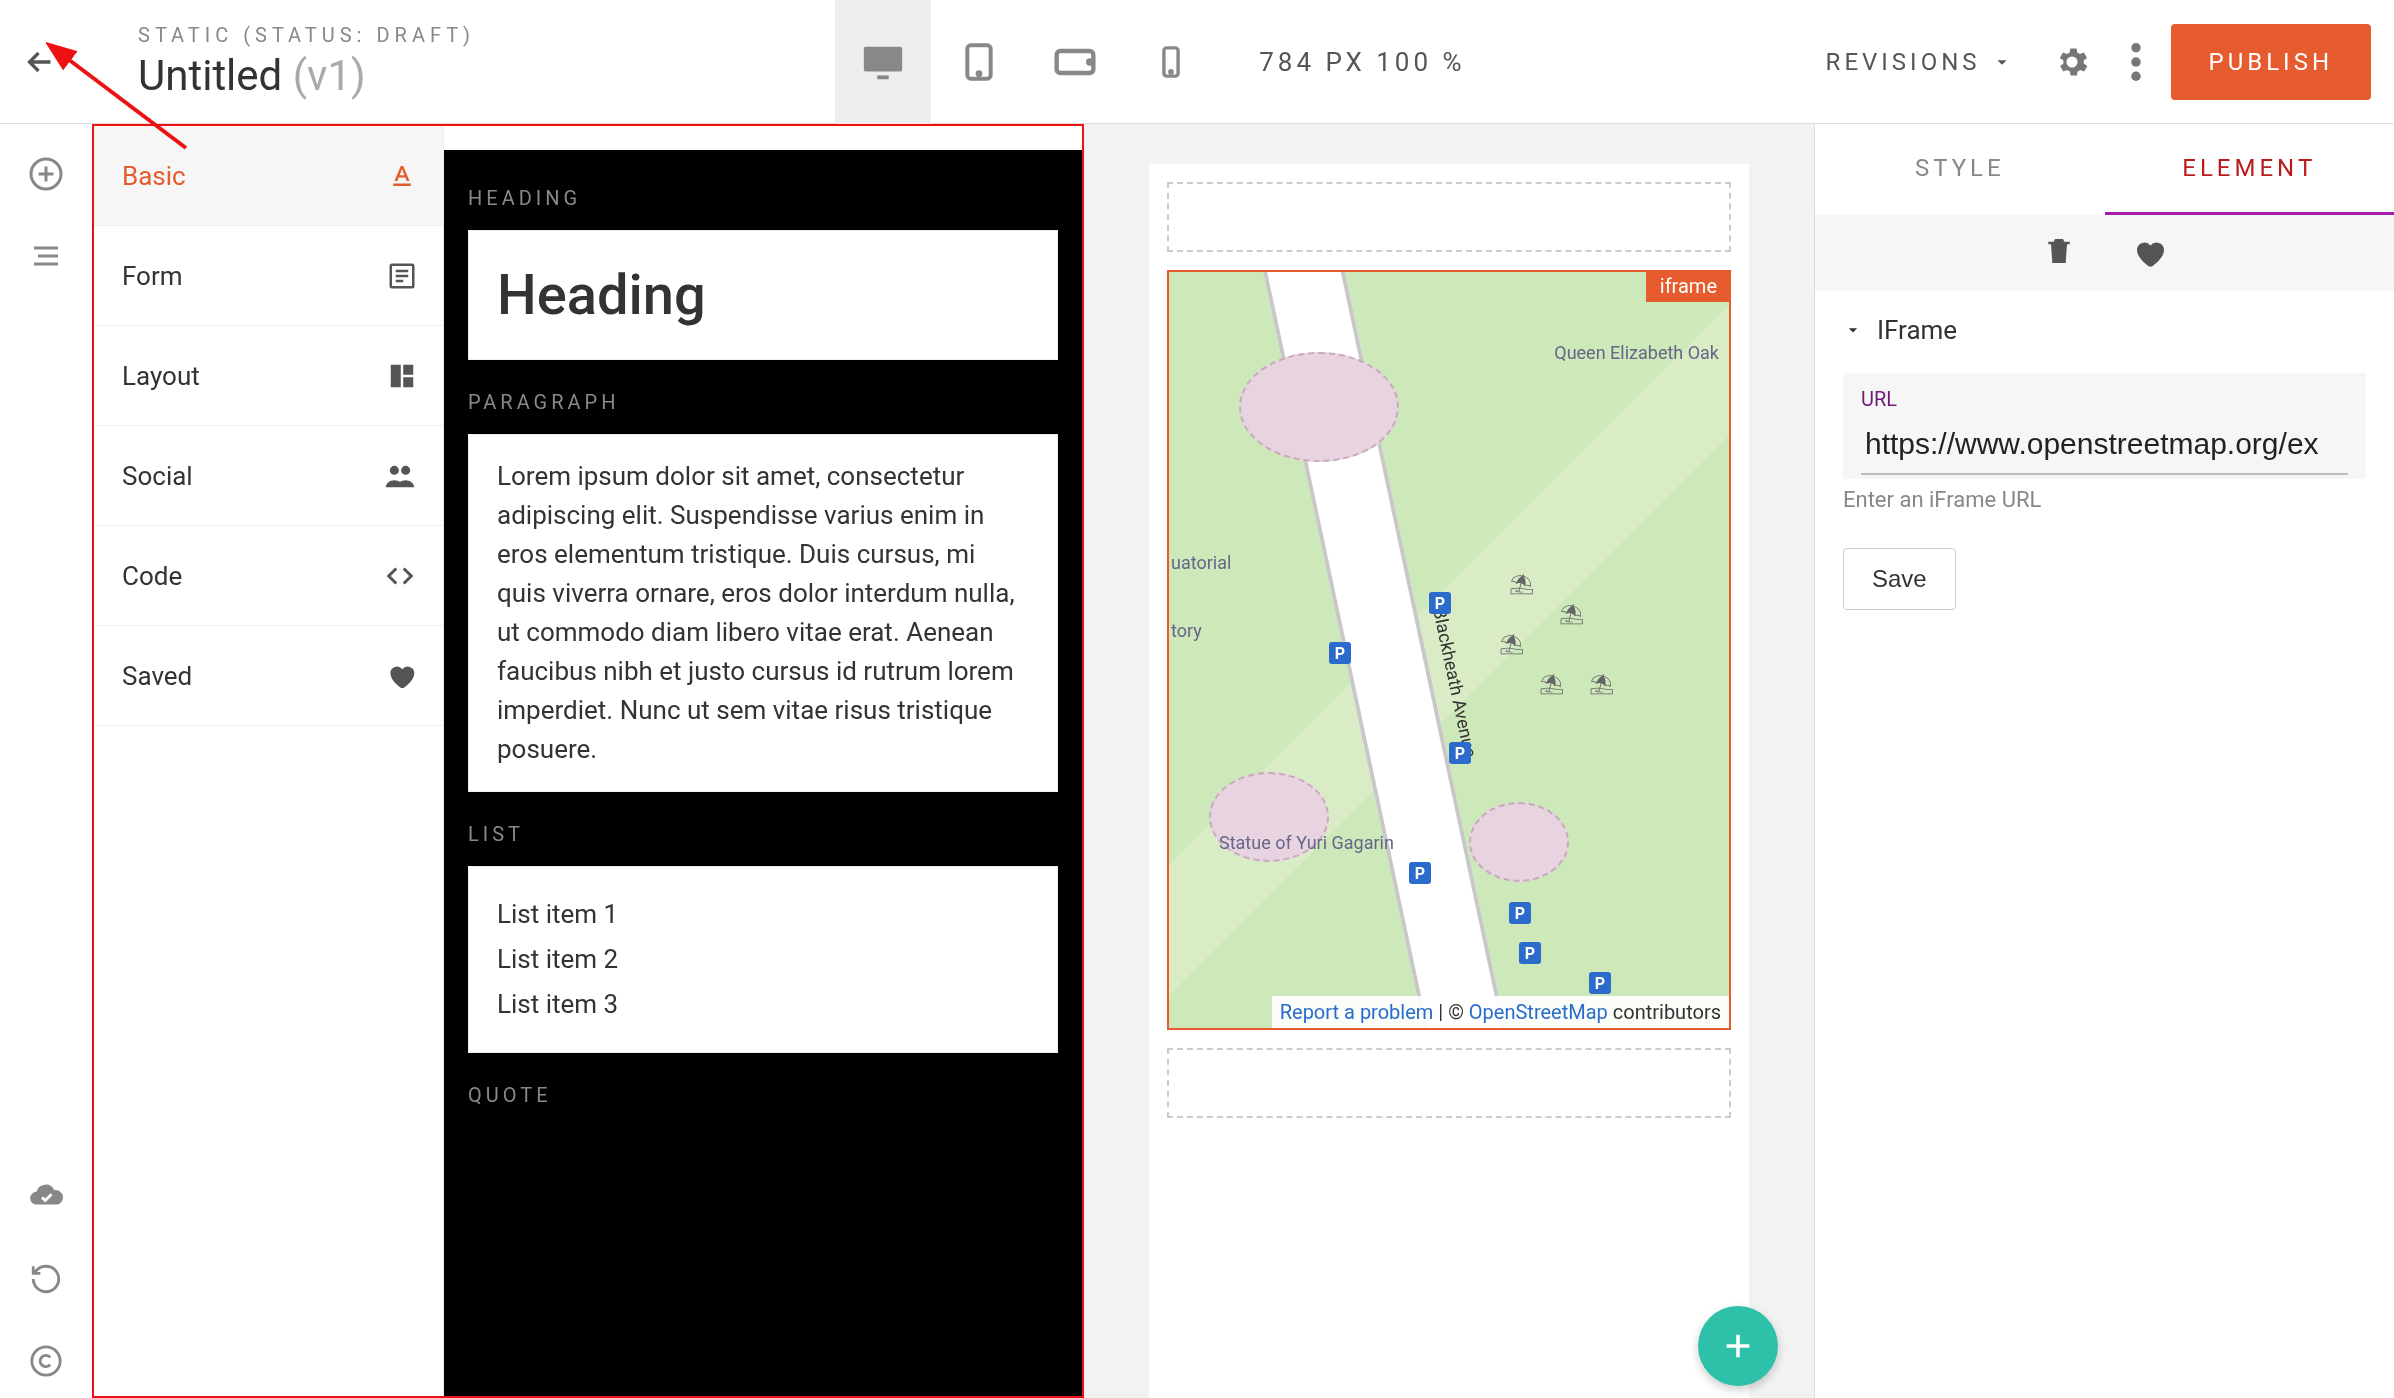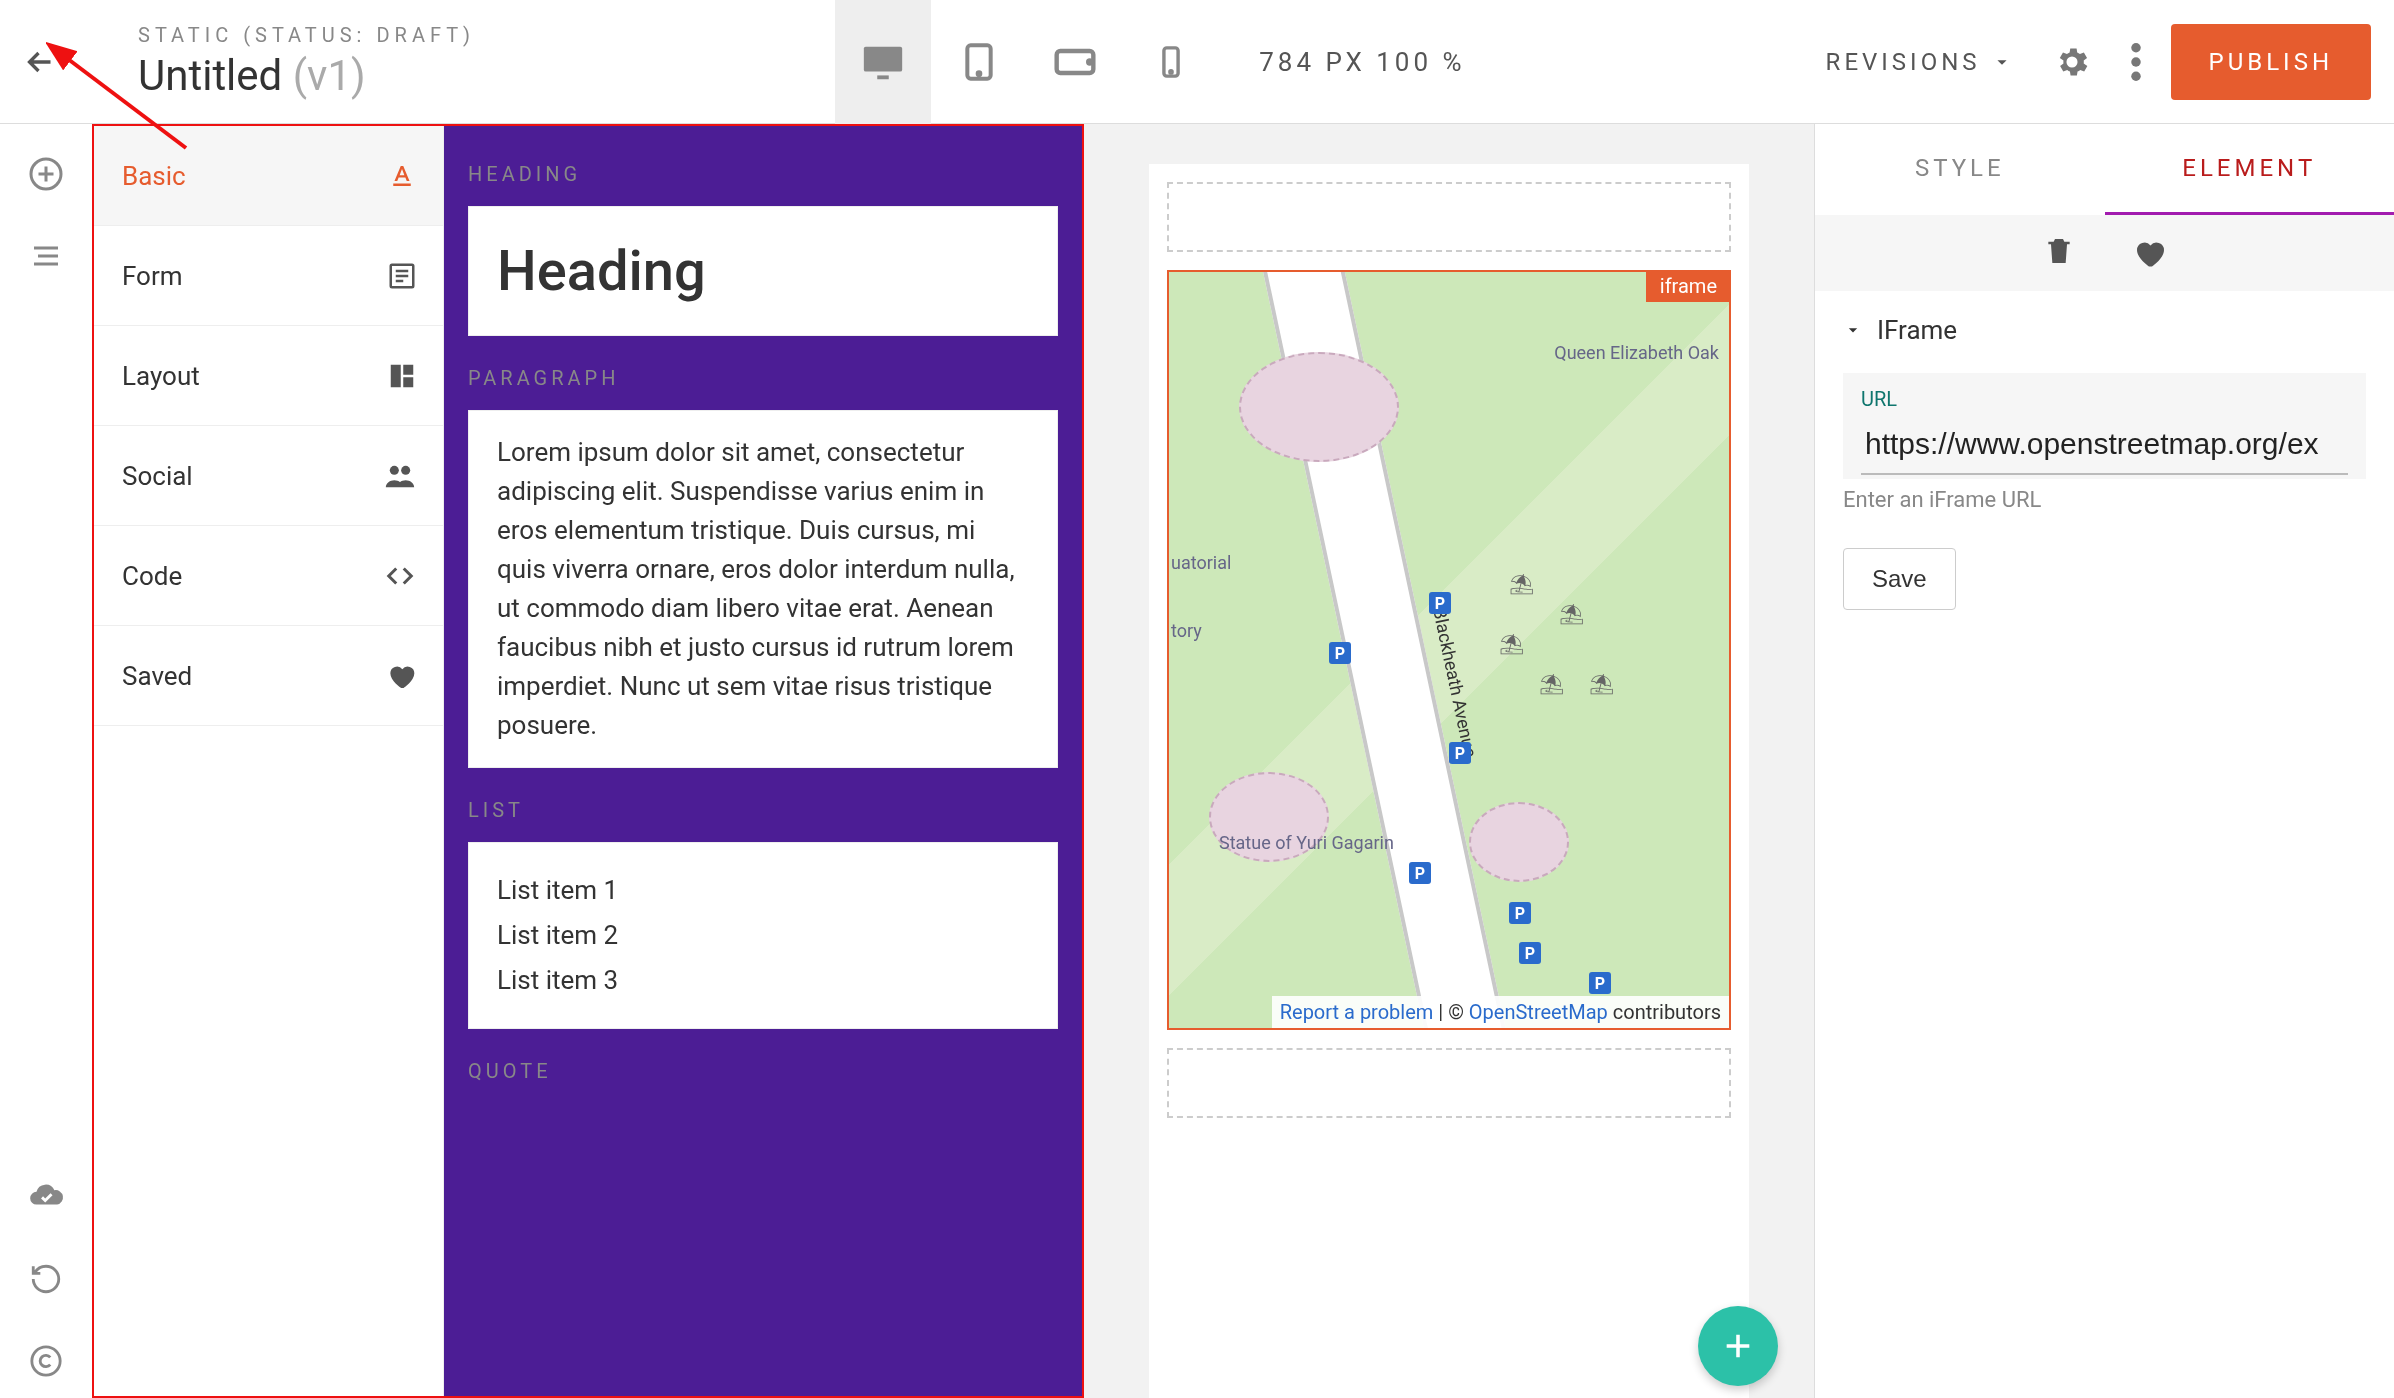--- a/index.html
+++ b/index.html
@@ -78,22 +78,23 @@
   border-bottom: 1px solid #eee;
   cursor: pointer;
 }
 .cat-item.active { color: #e65c2e; background: #f6f6f6; }
 .cat-icon { color: #555; }
 .cat-item.active .cat-icon { color: #e65c2e; }
 
 .previews {
   flex: 1;
   padding: 20px 24px 0 24px;
-  background: #4c1d95;
+  background: #000000;
   overflow: hidden;
+  margin-top: 24px;
 }
 .prev-section-title {
   font-size: 20px;
   letter-spacing: 4px;
   color: #888;
   margin: 16px 0 20px 0;
 }
 .prev-card {
   background: #fff;
   border: 1px solid #eee;
@@ -240,21 +241,21 @@
 .inspector-actions {
   background: #f6f6f6;
   display: flex;
   justify-content: center;
   gap: 56px;
   padding: 20px 0;
 }
 .inspector-icon { color: #555; cursor: pointer; }
 .inspector-body { padding: 24px 28px; }
 .collapse-header { display: flex; align-items: center; gap: 14px; font-size: 26px; color: #333; margin-bottom: 28px; cursor: pointer; }
-.field-label { font-size: 20px; color: #0f766e; margin-bottom: 4px; display: block; }
+.field-label { font-size: 20px; color: #701a75; margin-bottom: 4px; display: block; }
 .field-input {
   width: 100%;
   font-size: 30px;
   padding: 12px 4px;
   border: none;
   border-bottom: 2px solid #bbb;
   background: #f6f6f6;
   color: #222;
 }
 .field-wrap { background: #f6f6f6; padding: 14px 18px 4px 18px; }

